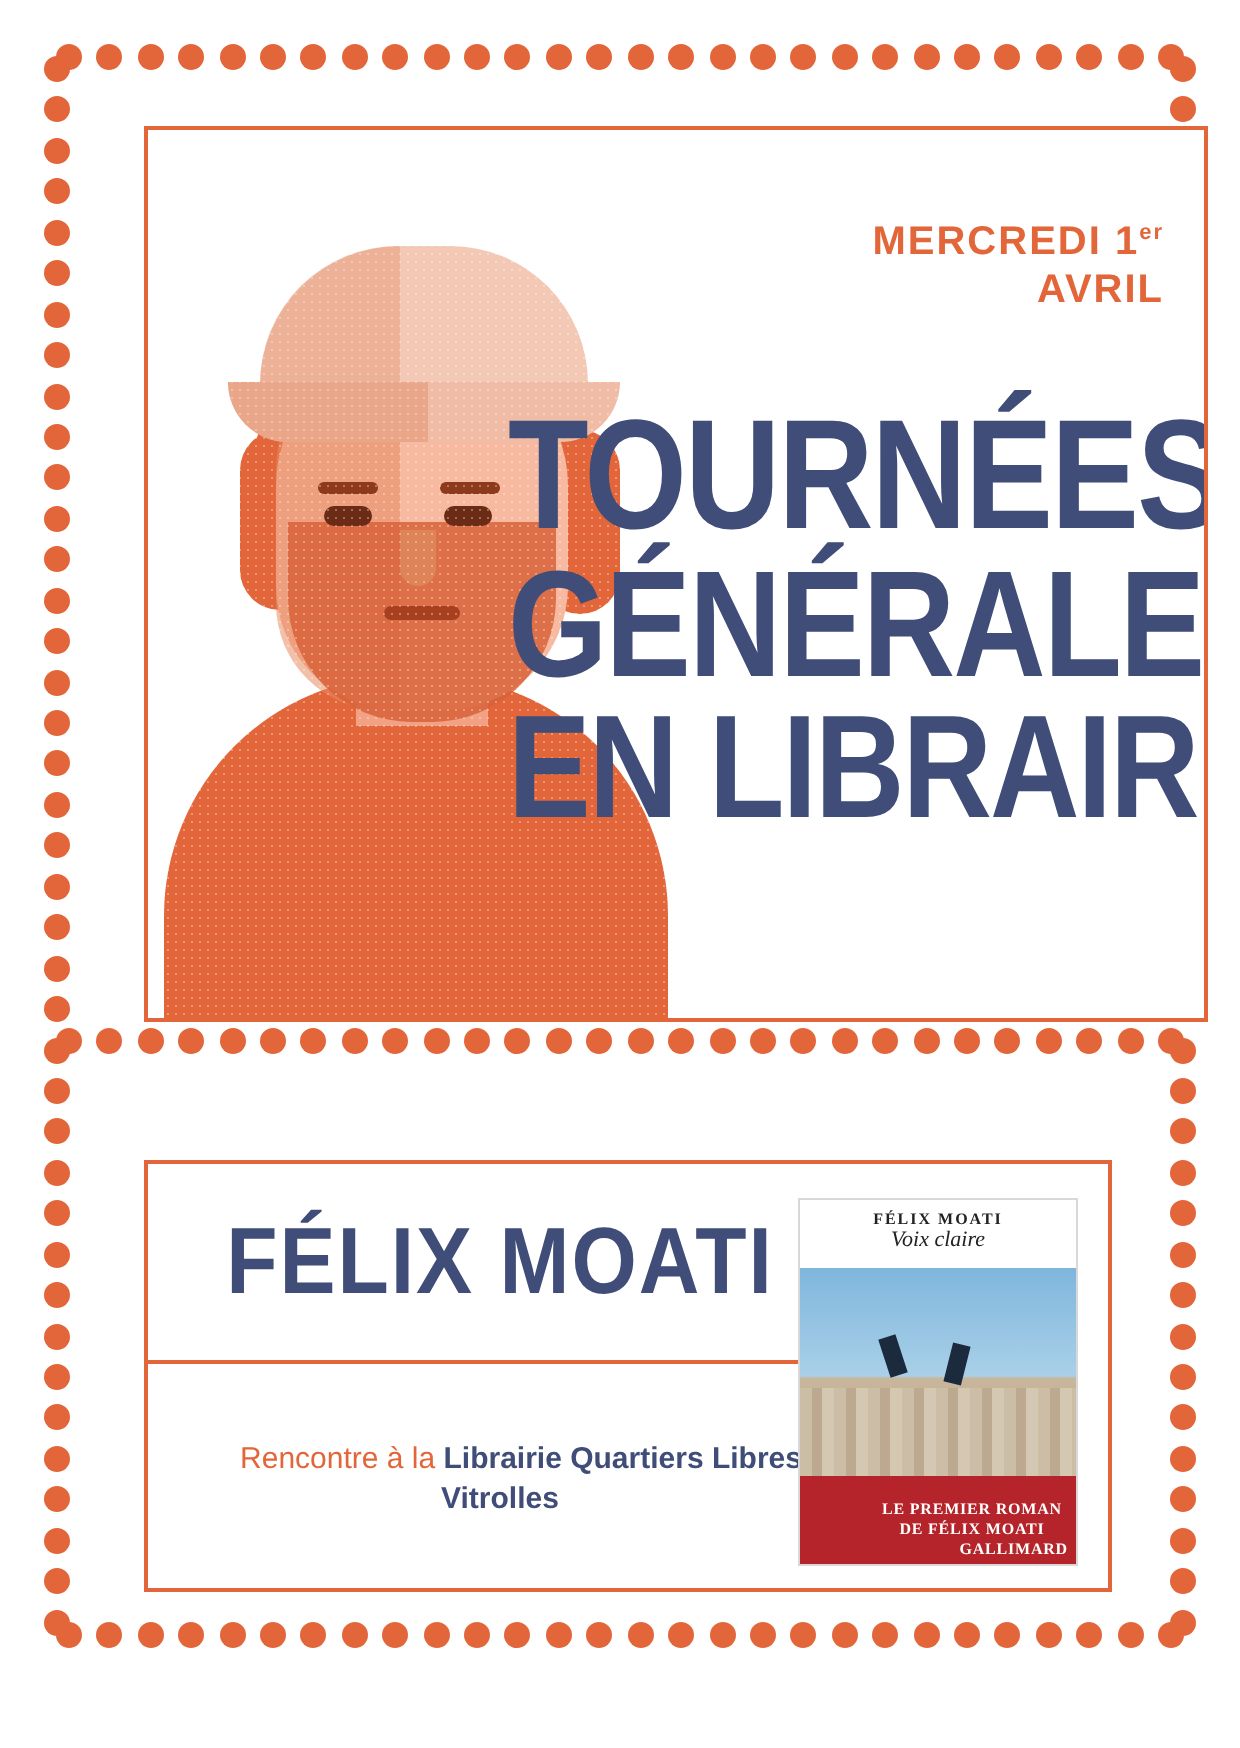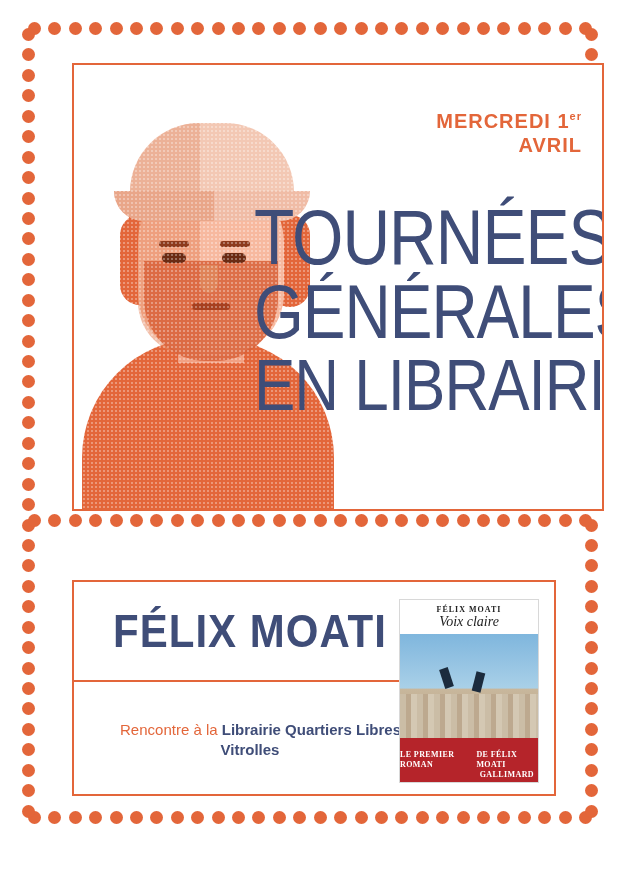--- a/index.html
+++ b/index.html
@@ -279,21 +279,21 @@
   }
   .date-block sup { font-size: 11px; }
 
   
   .headline {
     position: absolute;
     left: 180px;
     top: 148px;
     width: 344px;
     text-align: right;
-    font-weight: normal;
+    font-weight: bold;
     line-height: .88;
     letter-spacing: -1px;
   }
   .headline .ln {
     display: block;
     font-size: 66px;
     color: #3f4d78;
     white-space: nowrap;
     text-transform: uppercase;
     transform: scaleY(1.18);
@@ -359,21 +359,21 @@
     box-sizing: border-box;
   }
   .book-author {
     font-size: 8px;
     font-weight: bold;
     color: #222;
     letter-spacing: 1px;
     font-family: "Liberation Serif", serif;
   }
   .book-title {
-    font-size: 14px;
+    font-size: 11px;
     font-style: italic;
     color: #222;
     font-family: "Liberation Serif", serif;
   }
   .book-photo {
     position: relative;
     height: 104px;
     background: linear-gradient(#7fb6dd 0%, #a9d0e8 52%, #c8b79c 53%, #b9a589 100%);
     overflow: hidden;
   }
@@ -392,24 +392,25 @@
     height: 20px;
     background: #1b2b3d;
   }
   .jumper.a { left: 42px; top: 34px; transform: rotate(-18deg); }
   .jumper.b { left: 74px; top: 38px; transform: rotate(14deg); }
   .book-foot {
     height: 44px;
     background: #b5242a;
     color: #ffffff;
     display: flex;
-    flex-direction: row;
+    flex-direction: column;
     align-items: center;
     justify-content: center;
     line-height: 1.25;
+    padding-left: 34px;
   }
   .book-foot div {
     font-size: 8px;
     font-weight: bold;
     letter-spacing: .4px;
     font-family: "Liberation Serif", serif;
   }
   .book-pub {
     position: absolute;
     right: 4px;

